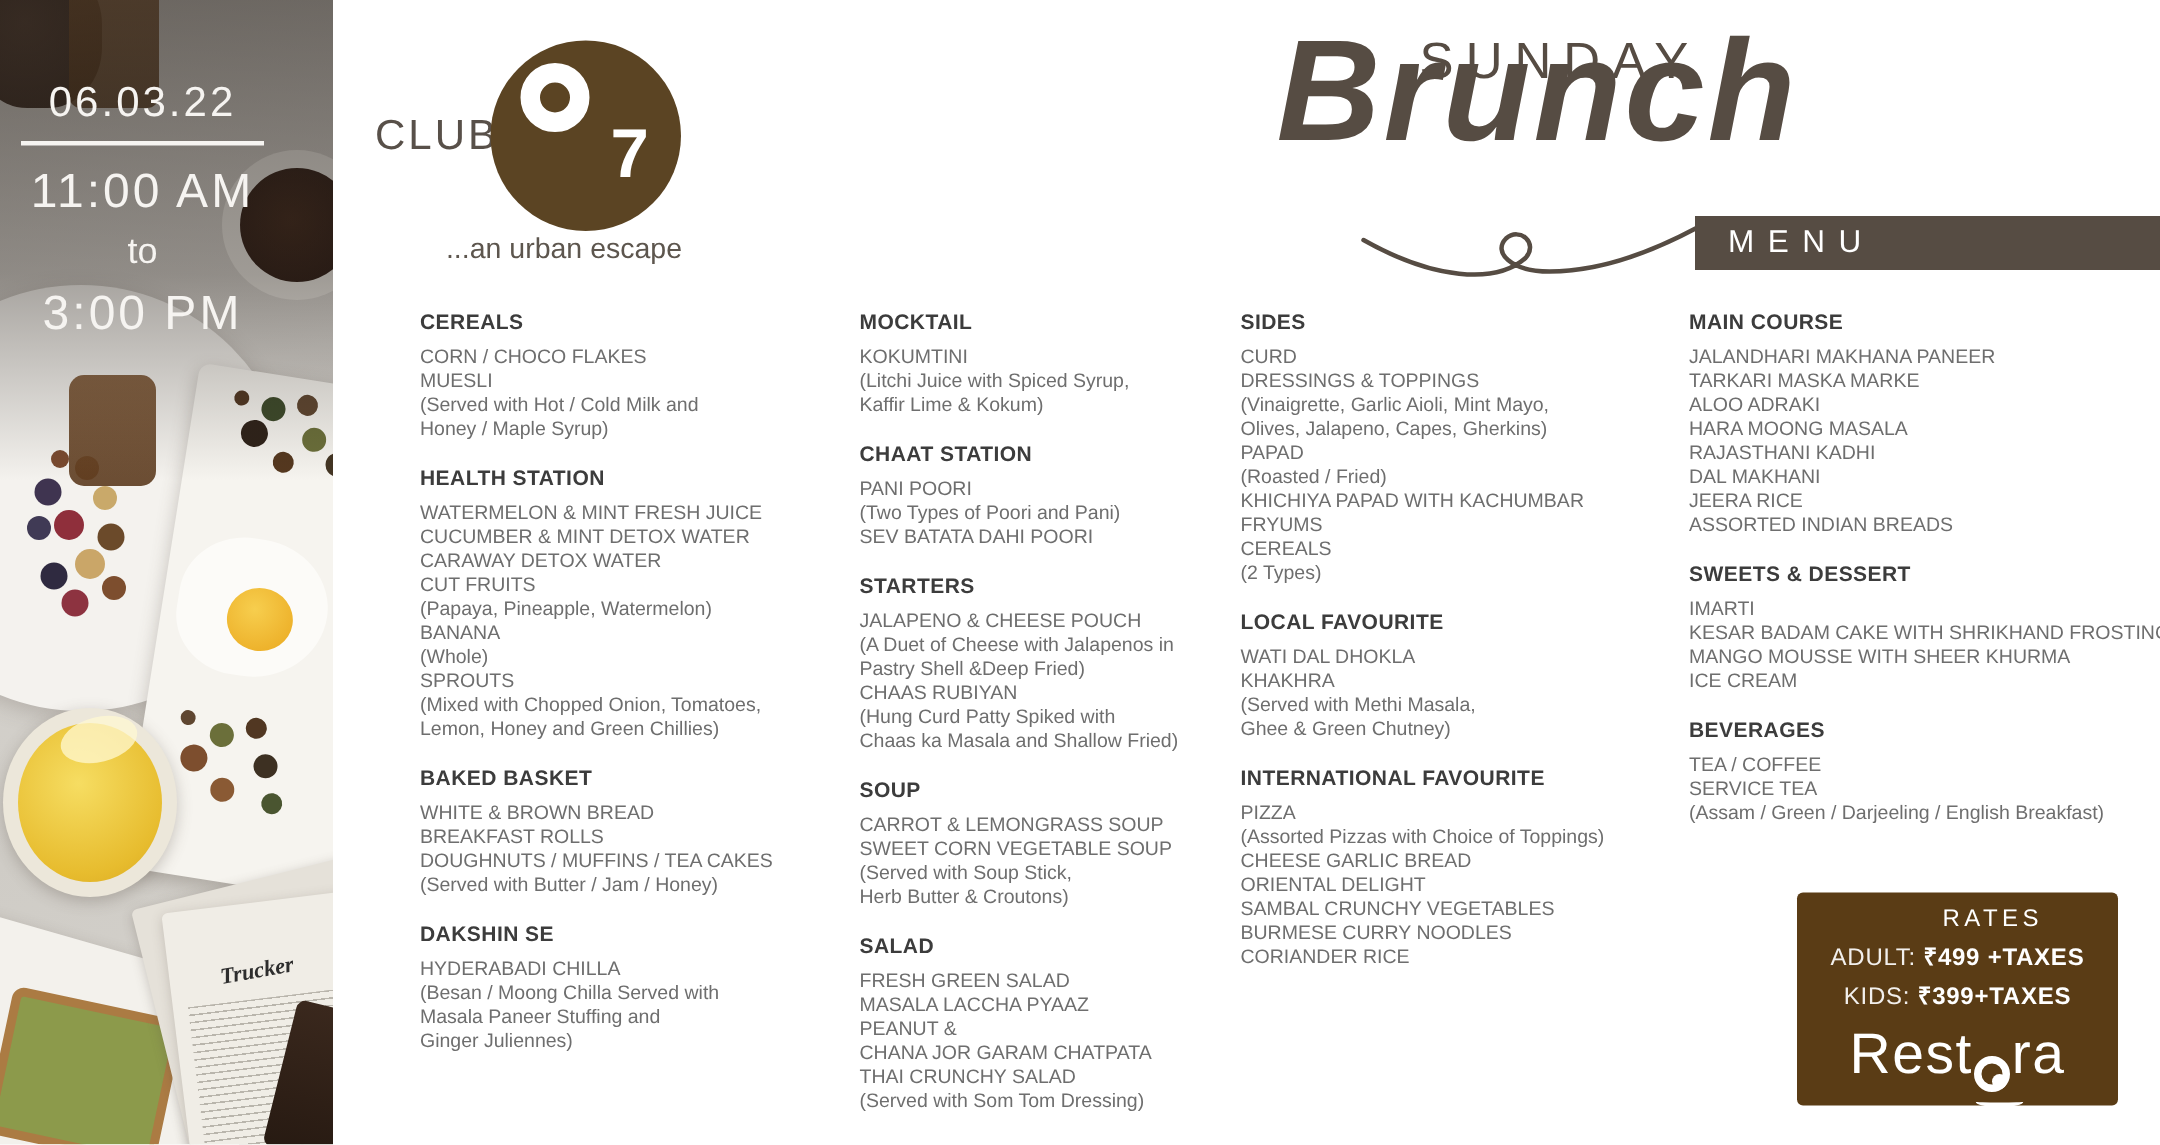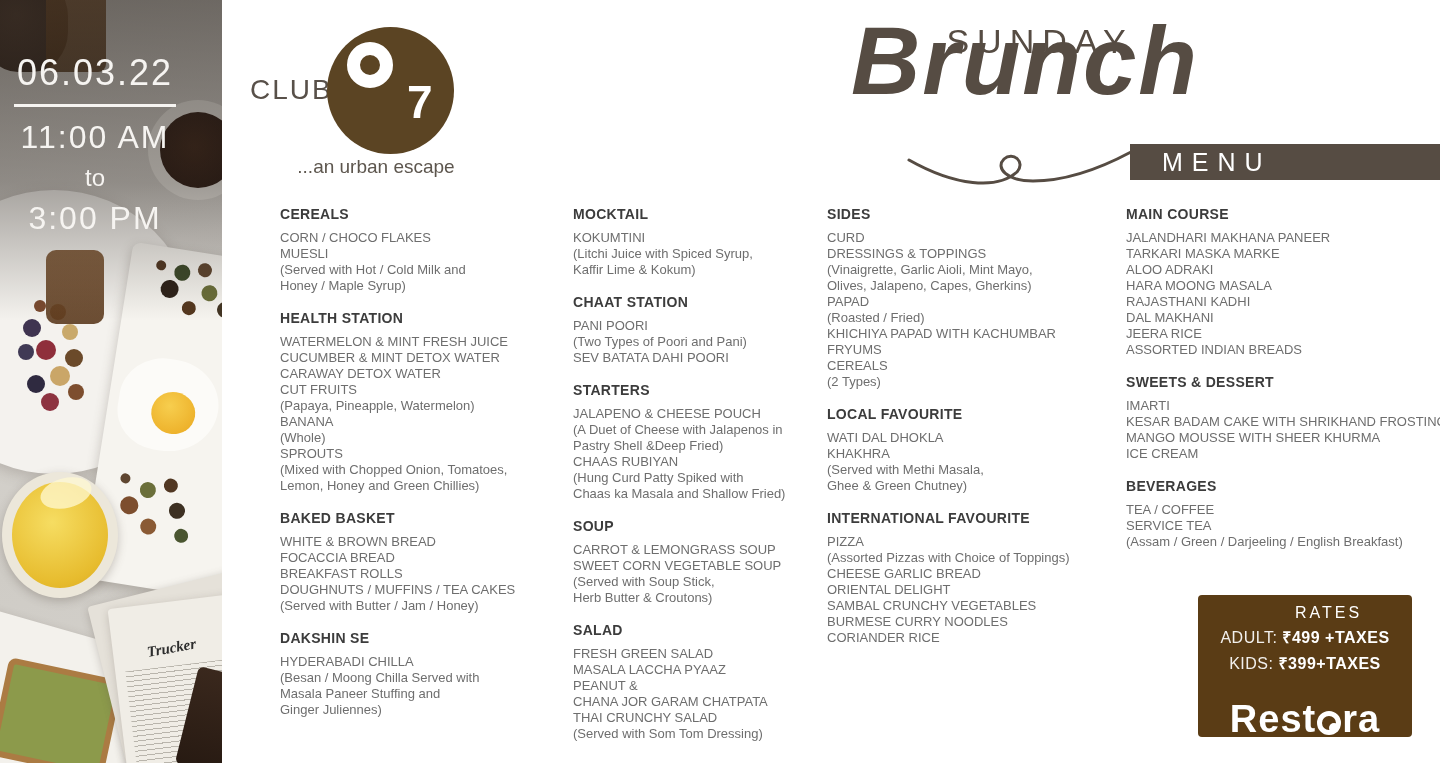--- a/index.html
+++ b/index.html
@@ -63,21 +63,21 @@
          background:#f0ede6;transform:rotate(-7deg);box-shadow:0 2px 8px rgba(90,80,70,.25);}
   .photo .p-news .cols{position:absolute;left:10px;top:64px;width:110px;height:100px;
          background:repeating-linear-gradient(#b9b5ac 0 1px,transparent 1px 5px);}
   .photo .p-news .headline{position:absolute;left:34px;top:38px;font-family:"Liberation Serif",serif;
          font-style:italic;font-weight:bold;font-size:15px;color:#2d2d2d;transform:rotate(-3deg);}
   .photo .p-choco{position:absolute;left:186px;top:672px;width:62px;height:100px;border-radius:6px;
          background:linear-gradient(#3a281d,#271a12);transform:rotate(14deg);}
   .photo .p-overlay{position:absolute;left:0;top:0;width:100%;height:100%;
          background:linear-gradient(rgba(38,32,27,.55) 0%,rgba(38,32,27,.38) 24%,rgba(38,32,27,0) 42%);}
   .date-block{position:absolute;left:0;top:52px;width:190px;text-align:center;color:#f6f4f1;}
-  .date-block .date{font-size:36px;letter-spacing:2px;}
+  .date-block .date{font-size:28px;letter-spacing:2px;}
   .date-block .rule{width:162px;height:3px;background:#f6f4f1;margin:10px auto 12px;}
   .date-block .t1,.date-block .t3{font-size:32px;letter-spacing:2px;}
   .date-block .t2{font-size:24px;margin:8px 0;}
 
   
   .logo-club{position:absolute;left:250px;top:74px;font-size:28px;letter-spacing:2px;color:#585049;}
   .logo-circle{position:absolute;left:327px;top:27px;width:127px;height:127px;border-radius:50%;
          background:var(--brown-logo);}
   .logo-ring{position:absolute;left:20px;top:15px;width:46px;height:46px;border-radius:50%;
          border:13px solid #ffffff;}
@@ -86,42 +86,42 @@
          font-size:19px;color:#5d564e;}
 
   
   .t-kicker{position:absolute;left:900px;top:22px;width:280px;text-align:center;
          font-size:34px;letter-spacing:8px;color:var(--ink-title);}
   .t-script{position:absolute;left:795px;top:8px;width:460px;text-align:center;
          font-family:Liberation Sans, sans-serif;font-style:italic;font-weight:bold;
          font-size:96px;letter-spacing:2px;color:var(--ink-title);line-height:1.1;}
   .t-flourish{position:absolute;left:905px;top:146px;}
   .t-menuband{position:absolute;left:1130px;top:144px;width:310px;height:36px;
-         background:var(--ink-title);color:#ffffff;font-size:25px;letter-spacing:9px;
-         line-height:36px;padding-left:32px;}
+         background:var(--ink-title);color:#ffffff;font-size:21px;letter-spacing:9px;
+         line-height:36px;padding-left:22px;}
 
   
   .col{position:absolute;top:206px;}
   .col.c1{left:280px;width:285px;}
   .col.c2{left:573px;width:252px;}
   .col.c3{left:827px;width:297px;}
   .col.c4{left:1126px;width:312px;}
   .section{margin-bottom:16px;}
   .section h3{margin:0 0 8px 0;font-size:14px;font-weight:bold;color:var(--ink-head);letter-spacing:.3px;}
   .section .line{font-size:13px;line-height:16px;color:var(--ink-item);white-space:nowrap;}
 
   
   .rates{position:absolute;left:1198px;top:595px;width:214px;height:142px;border-radius:4px;
          background:var(--brown-box);color:#ffffff;text-align:center;padding-top:9px;}
   .rates .r-title{font-size:16px;letter-spacing:3px;padding-left:47px;}
   .rates .r-line{font-size:16px;margin-top:4px;letter-spacing:.5px;}
   .rates .r-line .lbl{font-weight:normal;opacity:.92;}
   .rates .r-line .val{font-weight:bold;margin-top:24px;}
-  .rates .brand{margin-top:24px;font-size:38px;font-weight:bold;letter-spacing:1px;
-         display:flex;align-items:center;justify-content:center;}
+  .rates .brand{margin-top:8px;font-size:38px;font-weight:normal;letter-spacing:1px;
+         display:flex;align-items:flex-end;justify-content:center;}
   .rates .cup-o{display:inline-block;position:relative;width:24px;height:24px;border-radius:50%;
          border:5px solid #ffffff;margin:0 1px;top:3px;}
   .rates .cup-o .bean{position:absolute;left:7px;top:7px;width:10px;height:10px;border-radius:50%;background:#ffffff;}
   .rates .cup-o .saucer{position:absolute;left:-4px;top:22px;width:32px;height:7px;border-radius:50%;
          border-bottom:3px solid #ffffff;}
 </style>
 </head>
 <body>
 
 <div class="stage">
@@ -192,21 +192,20 @@
         <div class="line">(Papaya, Pineapple, Watermelon)</div>
         <div class="line">BANANA</div>
         <div class="line">(Whole)</div>
         <div class="line">SPROUTS</div>
         <div class="line">(Mixed with Chopped Onion, Tomatoes,</div>
         <div class="line">Lemon, Honey and Green Chillies)</div>
       </div>
       <div class="section">
         <h3>BAKED BASKET</h3>
         <div class="line">WHITE &amp; BROWN BREAD</div>
-        <div class="line">FOCACCIA BREAD</div>
         <div class="line">BREAKFAST ROLLS</div>
         <div class="line">DOUGHNUTS / MUFFINS / TEA CAKES</div>
         <div class="line">(Served with Butter / Jam / Honey)</div>
       </div>
       <div class="section">
         <h3>DAKSHIN SE</h3>
         <div class="line">HYDERABADI CHILLA</div>
         <div class="line">(Besan / Moong Chilla Served with</div>
         <div class="line">Masala Paneer Stuffing and</div>
         <div class="line">Ginger Juliennes)</div>

